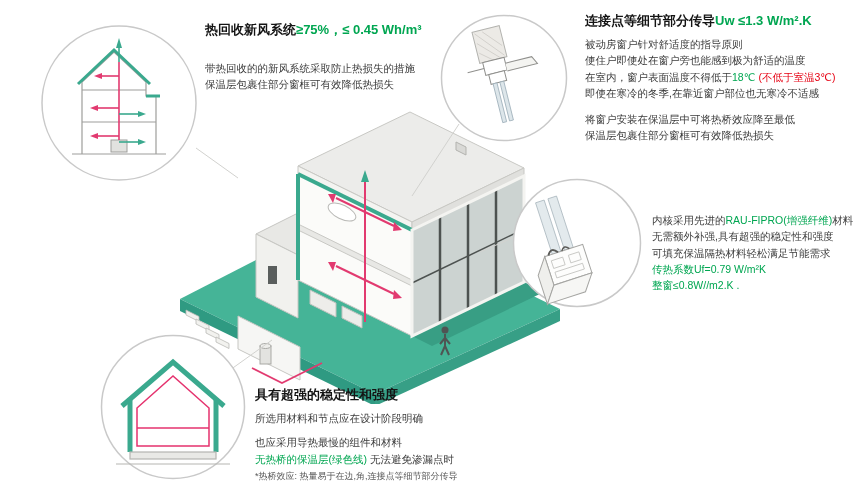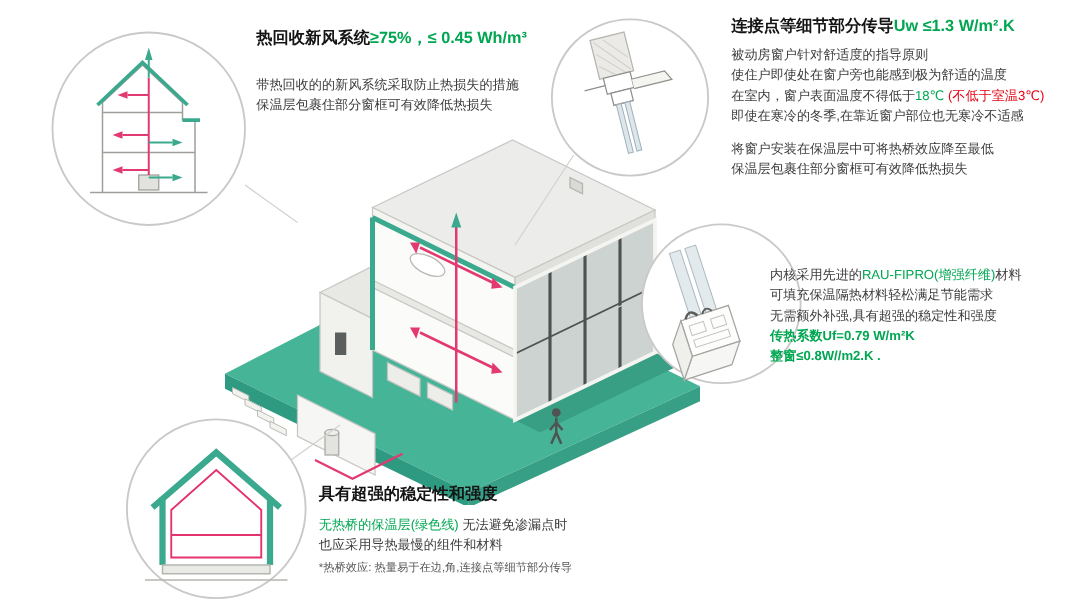--- a/index.html
+++ b/index.html
@@ -7,21 +7,21 @@
   .canvas{position:relative;width:865px;height:492px;background:#ffffff;overflow:hidden}
   .layer{position:absolute}
   .circle{position:absolute}
   .circle svg{display:block}
   .tb{position:absolute;color:#3a3a3a}
   .heading{font-size:13px;font-weight:bold;color:#141414;white-space:nowrap}
   .body{font-size:10.5px;line-height:1.55;color:#3c3c3c}
   .grn{color:#00a651}
   .red{color:#e60012}
   .mag{color:#e5326e}
-  .bold{font-weight:bold}
+  .bold{font-weight:normal}
   .fn{font-size:9px;color:#565656;margin-top:3px}
 </style>
 </head>
 <body>
 
 <div class="canvas">
 
   <svg class="layer" style="left:160px;top:84px" width="415" height="320" viewBox="0 0 415 320">
 
     <polygon points="20,215 195,125 400,225 215,310" fill="#45b497"></polygon>
@@ -217,38 +217,39 @@
         <span>在室内，窗户表面温度不得低于</span><span class="grn">18℃</span><span class="red"> (不低于室温3℃)</span>
       </div>
       <div>即使在寒冷的冬季,在靠近窗户部位也无寒冷不适感</div>
     </div>
     <div class="body" style="margin-top:10px">
       <div>将窗户安装在保温层中可将热桥效应降至最低</div>
       <div>保温层包裹住部分窗框可有效降低热损失</div>
     </div>
   </div>
 
-  <div class="tb" style="left:616px;top:212px;width:212px">
+  <div class="tb" style="left:652px;top:212px;width:212px">
     <div class="body">
       <div>
         <span>内核采用先进的</span><span class="grn">RAU-FIPRO(增强纤维)</span><span>材料</span>
       </div>
+      <div>无需额外补强,具有超强的稳定性和强度</div>
       <div>可填充保温隔热材料轻松满足节能需求</div>
-      <div>无需额外补强,具有超强的稳定性和强度</div>
       <div class="grn bold">传热系数Uf=0.79 W/m²K</div>
       <div class="grn bold">整窗≤0.8W//m2.K .</div>
     </div>
   </div>
 
   <div class="tb" style="left:255px;top:386px;width:350px">
     <div class="heading">具有超强的稳定性和强度</div>
     <div class="body" style="margin-top:6px">
+      <div>所选用材料和节点应在设计阶段明确</div>
     </div>
     <div class="body" style="margin-top:8px">
+      <div>也应采用导热最慢的组件和材料</div>
       <div>
         <span class="grn">无热桥的保温层(绿色线)</span><span> 无法避免渗漏点时</span>
       </div>
-      <div>也应采用导热最慢的组件和材料</div>
       <div class="fn">*热桥效应: 热量易于在边,角,连接点等细节部分传导</div>
     </div>
   </div>
 
 </div>
 
 </body></html>

